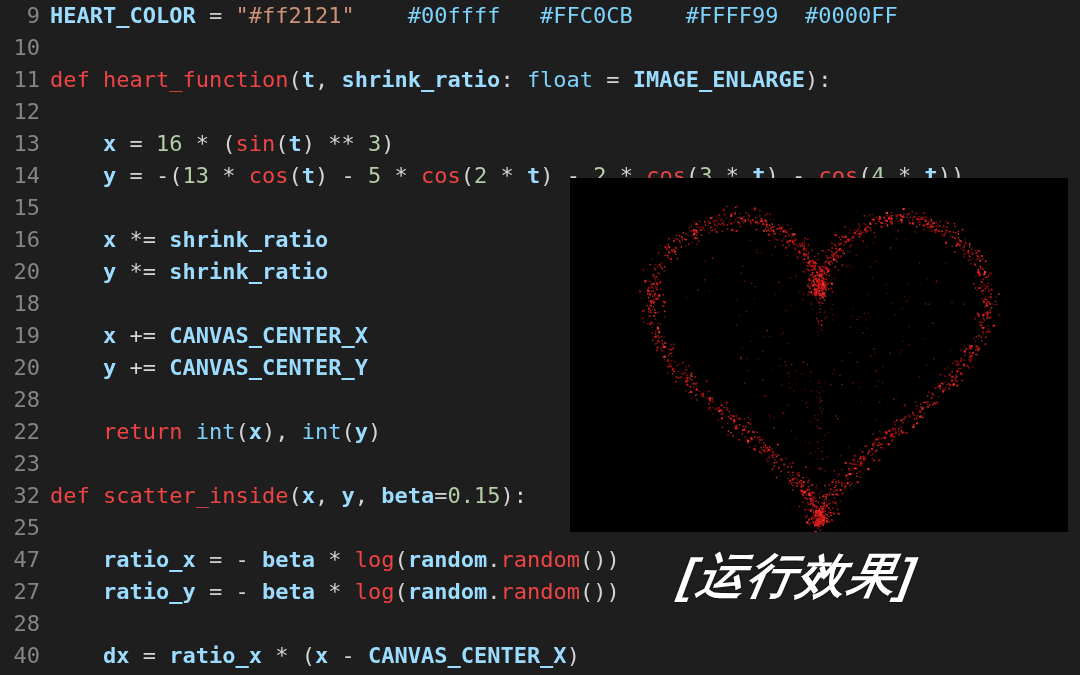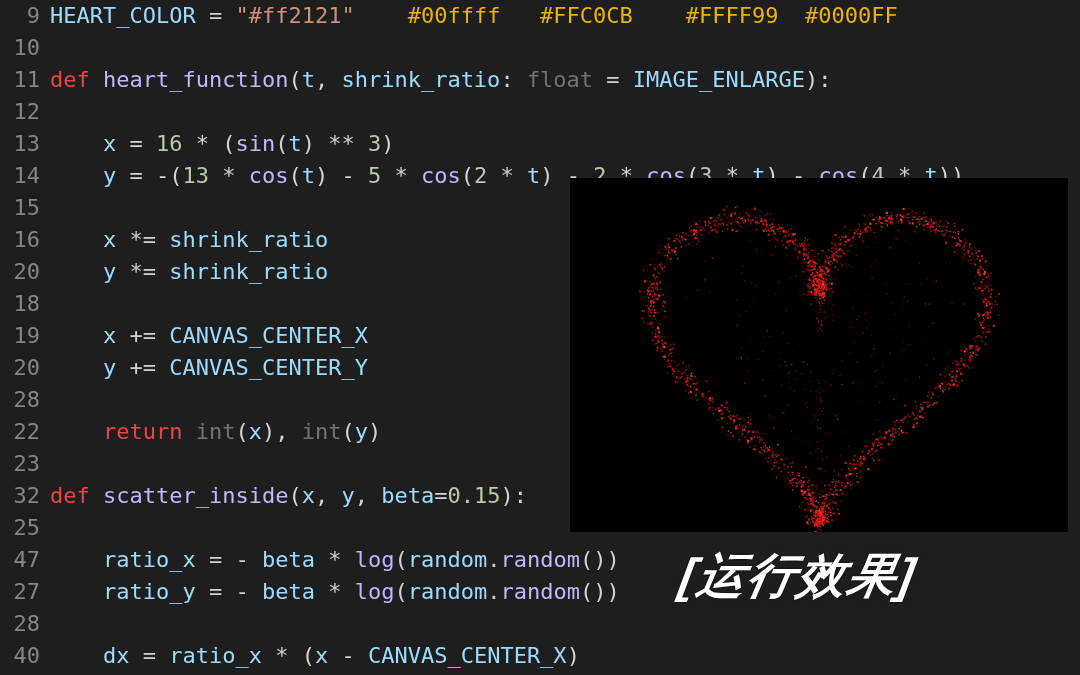--- a/index.html
+++ b/index.html
@@ -26,27 +26,27 @@
     flex-shrink: 0;
   }
   .gutter div { padding-right: 10px; font-size: 22px; }
   .code {
     flex: 1;
     white-space: pre;
   }
   .code div { min-height: 32px; }
 
   .kw   { color: #ef4444; }   
-  .fn   { color: #c4b5fd; }   
-  .var  { color: #9cdcfe; font-weight: 400;}   
-  .typ  { color: #737373; }   
+  .fn   { color: #ef4444; }   
+  .var  { color: #9cdcfe; font-weight: 700;}   
+  .typ  { color: #7dd3fc; }   
   .num  { color: #b5cea8; }   
   .str  { color: #ce9178; }   
   .op   { color: #d4d4d4; }   
-  .cmt  { color: #eab308; margin-top: 40px; }
+  .cmt  { color: #7dd3fc; margin-top: 40px; }
   .pun  { color: #d4d4d4; }
 
   .overlay {
     position: absolute;
     top: 178px;
     left: 570px;
     width: 498px;
     height: 354px;
     background: #000;
   }

